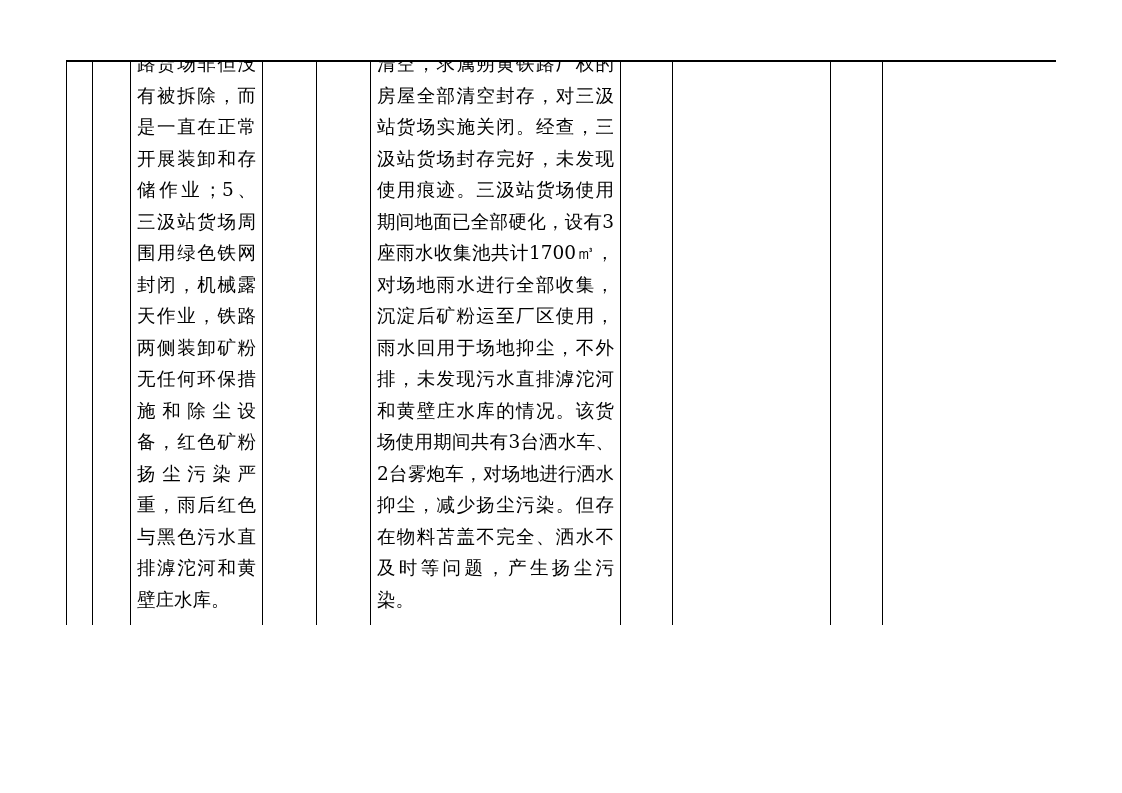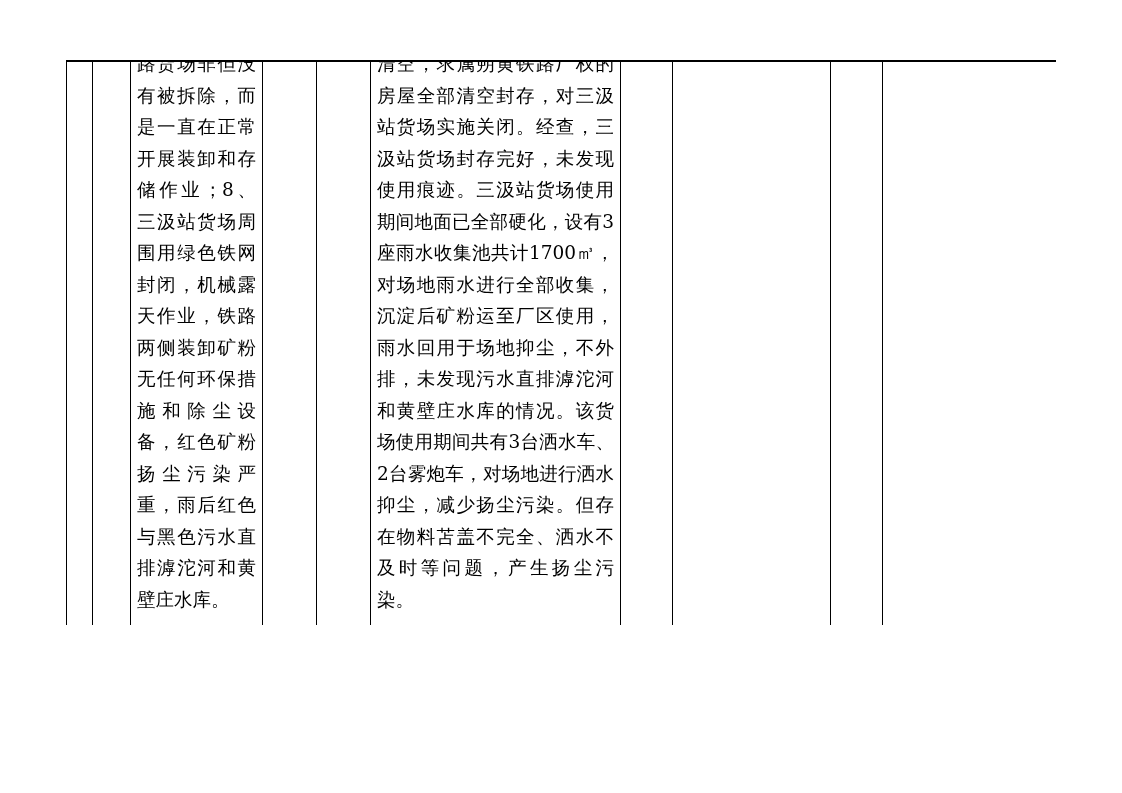--- a/index.html
+++ b/index.html
@@ -101,21 +101,21 @@
       <tbody>
         <tr class="clip-row">
           <td>
             <div class="empty-cell"></div>
           </td>
           <td>
             <div class="empty-cell"></div>
           </td>
           <td>
             <div class="clip-inner">
-              <div class="cell-text topclip">路货场非但没有被拆除，而是一直在正常开展装卸和存储作业；8、三汲站货场周围用绿色铁网封闭，机械露天作业，铁路两侧装卸矿粉无任何环保措施和除尘设备，红色矿粉扬尘污染严重，雨后红色与黑色污水直排滹沱河和黄壁庄水库。</div>
+              <div class="cell-text topclip">路货场非但没有被拆除，而是一直在正常开展装卸和存储作业；5、三汲站货场周围用绿色铁网封闭，机械露天作业，铁路两侧装卸矿粉无任何环保措施和除尘设备，红色矿粉扬尘污染严重，雨后红色与黑色污水直排滹沱河和黄壁庄水库。</div>
             </div>
           </td>
           <td>
             <div class="empty-cell"></div>
           </td>
           <td>
             <div class="empty-cell"></div>
           </td>
           <td>
             <div class="clip-inner">

